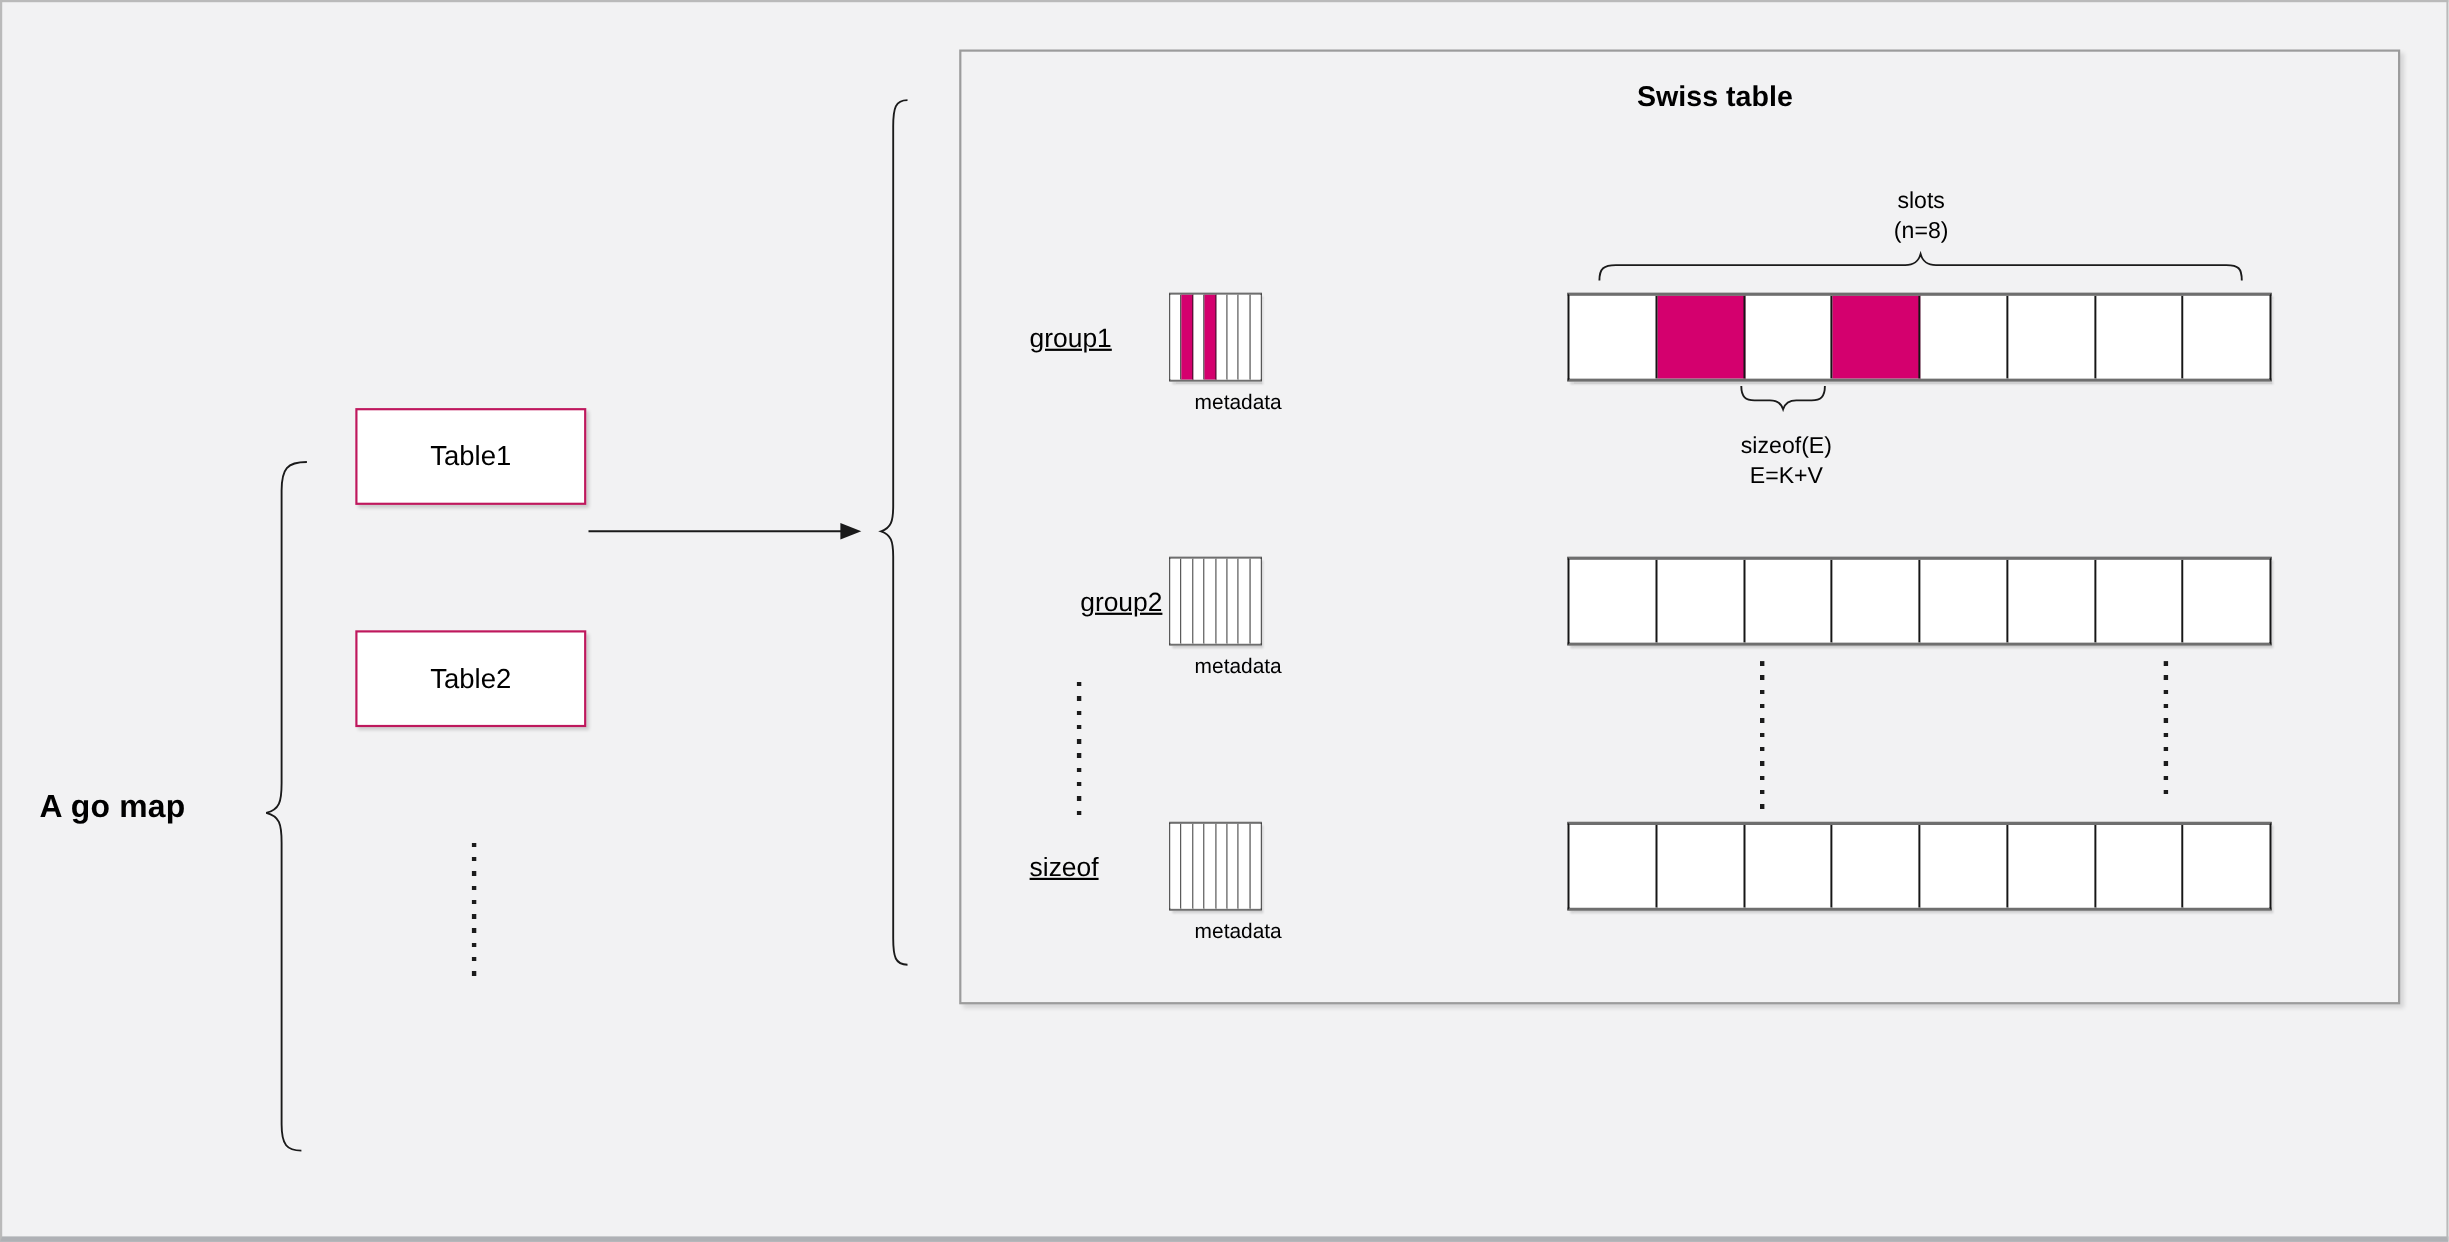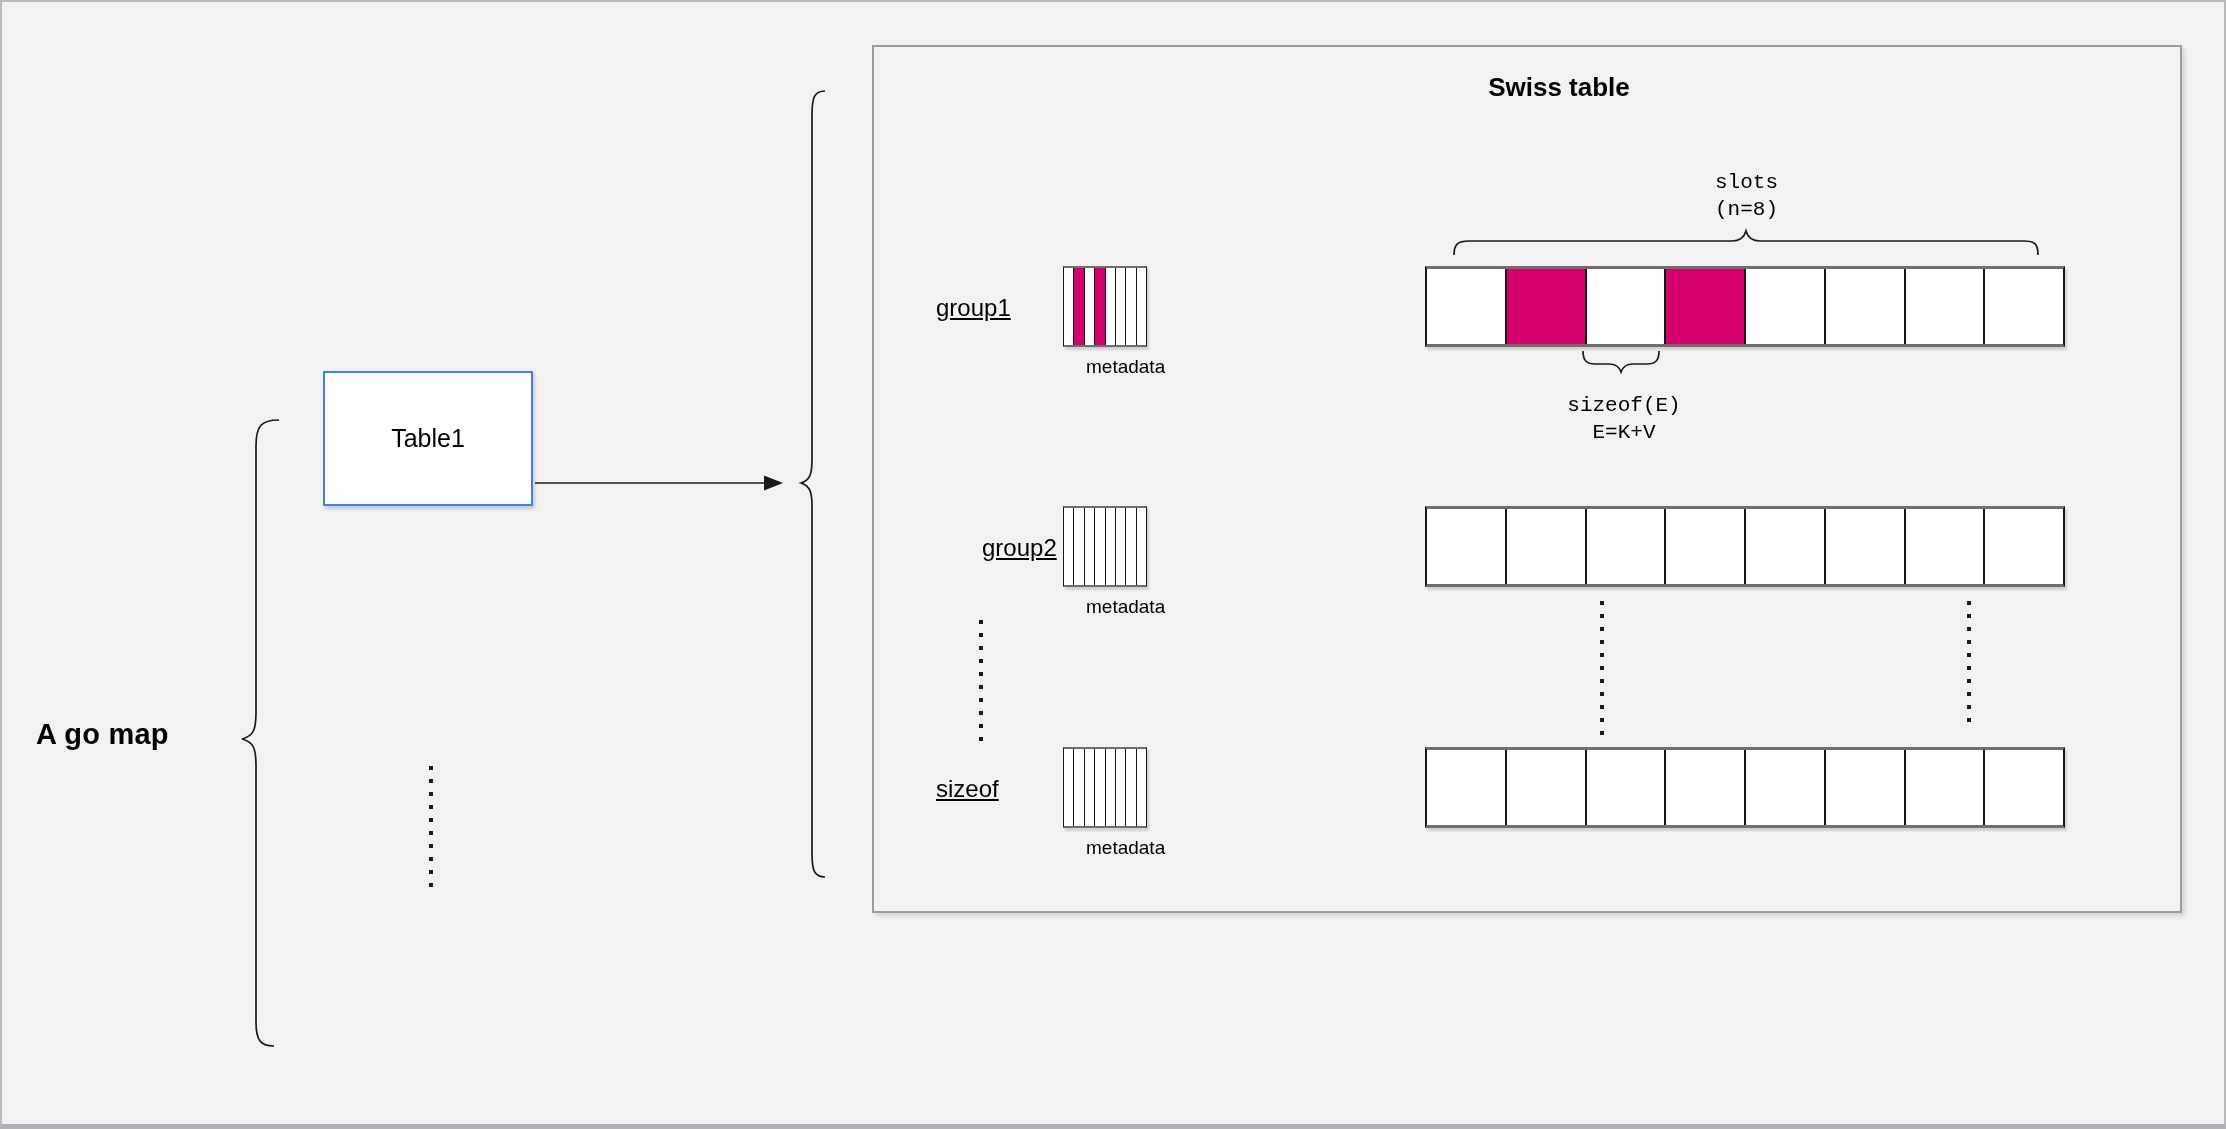--- a/index.html
+++ b/index.html
@@ -17,22 +17,22 @@
     border:2px solid #bababa;
     border-bottom:5px solid #afb1b5;
     overflow:hidden;
   }
   .abs{position:absolute;}
   
   .map-label{
     left:34px;top:716px;font-size:29px;font-weight:bold;letter-spacing:0.2px;
   }
   .table-box{
-    left:321px;width:210px;height:135px;background:#ffffff;
-    border:2px solid #3b82f6;box-sizing:border-box;
+    left:321px;width:210px;height:88px;background:#ffffff;
+    border:2px solid #be185d;box-sizing:border-box;
     display:flex;align-items:center;justify-content:center;
     font-size:25px;
     box-shadow:2px 3px 3px rgba(0,0,0,0.16);
   }
   .t1{top:369px;} .t2{top:571px;} .tn{top:970px;}
   
   .vdots{
     width:4px;
     background:repeating-linear-gradient(to bottom,#1b1b1b 0 4px,transparent 4px 13px);
   }
@@ -43,21 +43,21 @@
   
   .swiss-box{
     left:870px;top:43px;width:1310px;height:868px;box-sizing:border-box;
     border:2px solid #9c9c9c;
     box-shadow:3px 3px 4px rgba(0,0,0,0.12);
   }
   .swiss-title{
     left:0;top:25px;width:100%;text-align:center;
     font-size:26px;font-weight:bold;padding-left:32px;
   }
-  .anno{font-size:21px;line-height:27px;text-align:center;font-family:Liberation Mono, monospace;}
+  .anno{font-size:21px;line-height:27px;text-align:center;}
   .slots-anno{left:770px;top:122px;width:205px;}
   .sizeof-anno{left:670px;top:345px;width:160px;}
   .group-label{left:62px;width:120px;font-size:24px;line-height:28px;text-decoration:underline;}
   .gl1{top:247px;} .gl2{top:487px;margin-left:46px;} .gln{top:728px;}
   .meta-box{
     left:189px;width:84px;height:81px;box-sizing:border-box;
     border-top:2px solid var(--row-border);border-bottom:2px solid var(--row-border);
     border-left:1px solid var(--cell-line);border-right:1px solid var(--cell-line);
     display:flex;background:#ffffff;
     box-shadow:2px 3px 2px rgba(0,0,0,0.14);
@@ -86,20 +86,23 @@
 </head>
 <body>
 
 <div class="canvas">
 
   <div class="abs map-label">A go map</div>
 
   <div class="abs table-box t1">
     <span>Table1</span>
   </div>
+  <div class="abs table-box t2">
+    <span>Table2</span>
+  </div>
 
   <div class="abs vdots dots-tables"></div>
 
   <div class="abs swiss-box">
     <div class="abs swiss-title">Swiss table</div>
 
     <div class="abs anno slots-anno">
       <div>slots</div>
       <div>(n=8)</div>
     </div>

